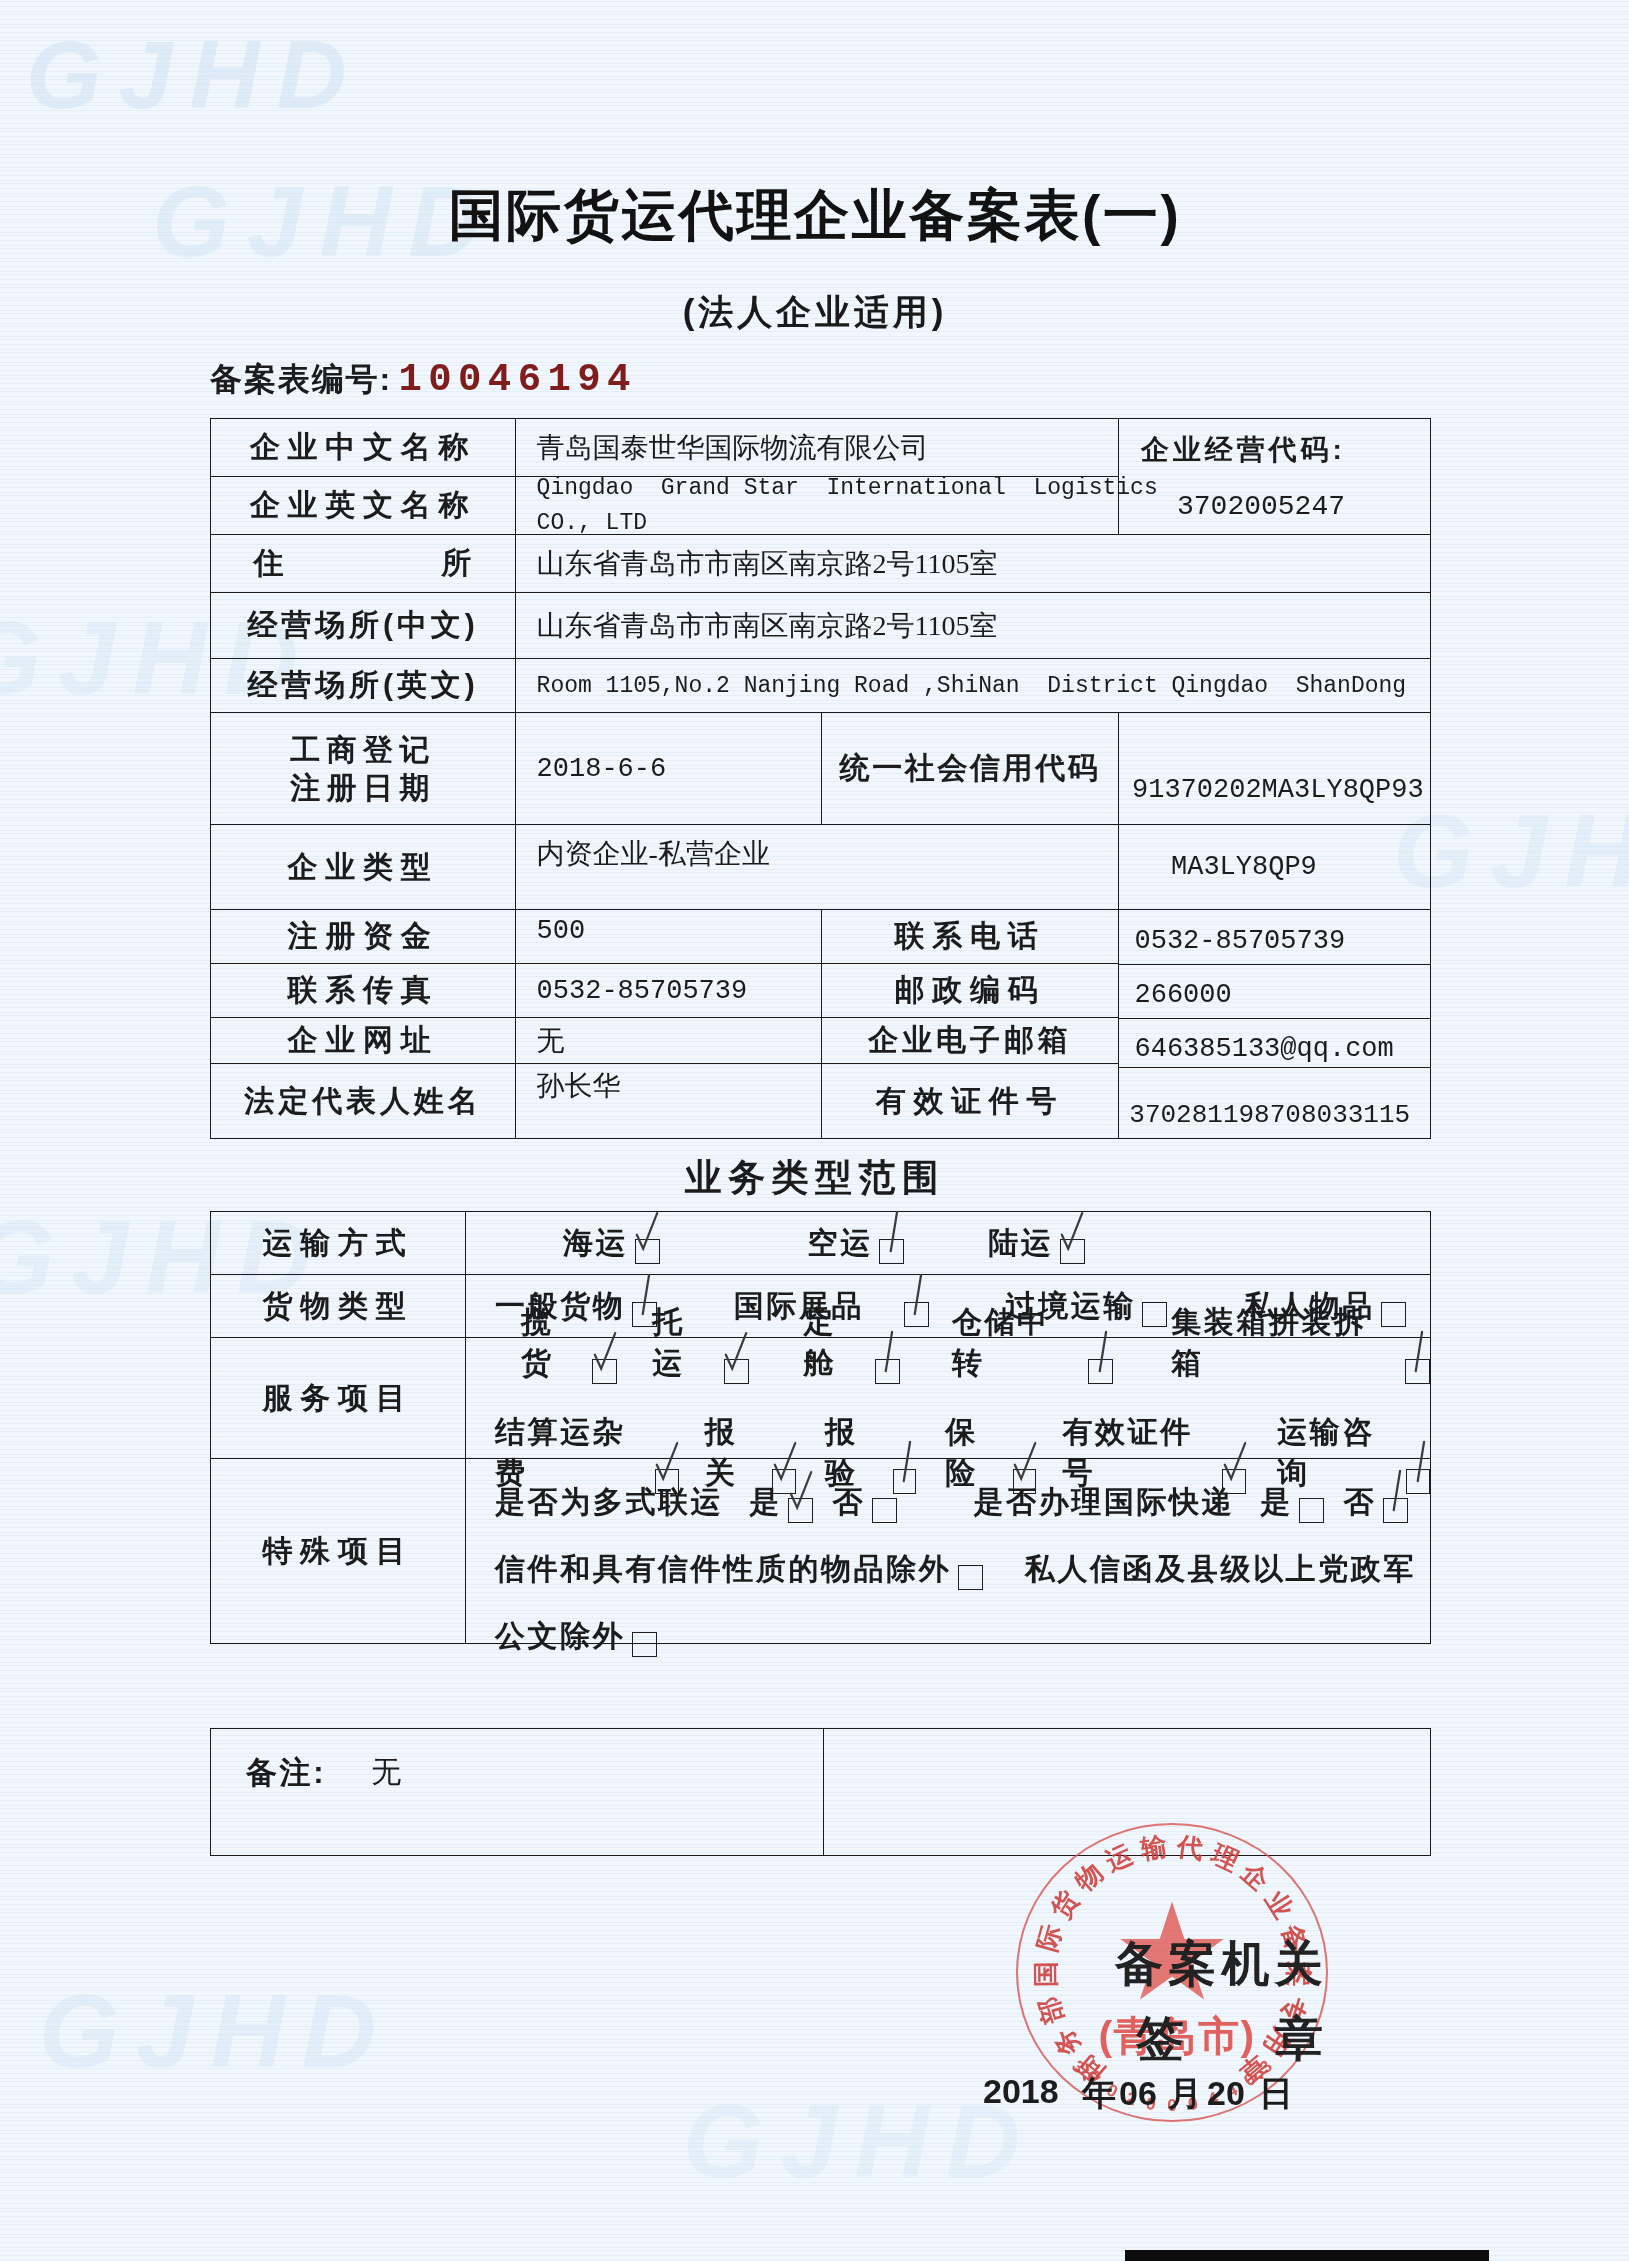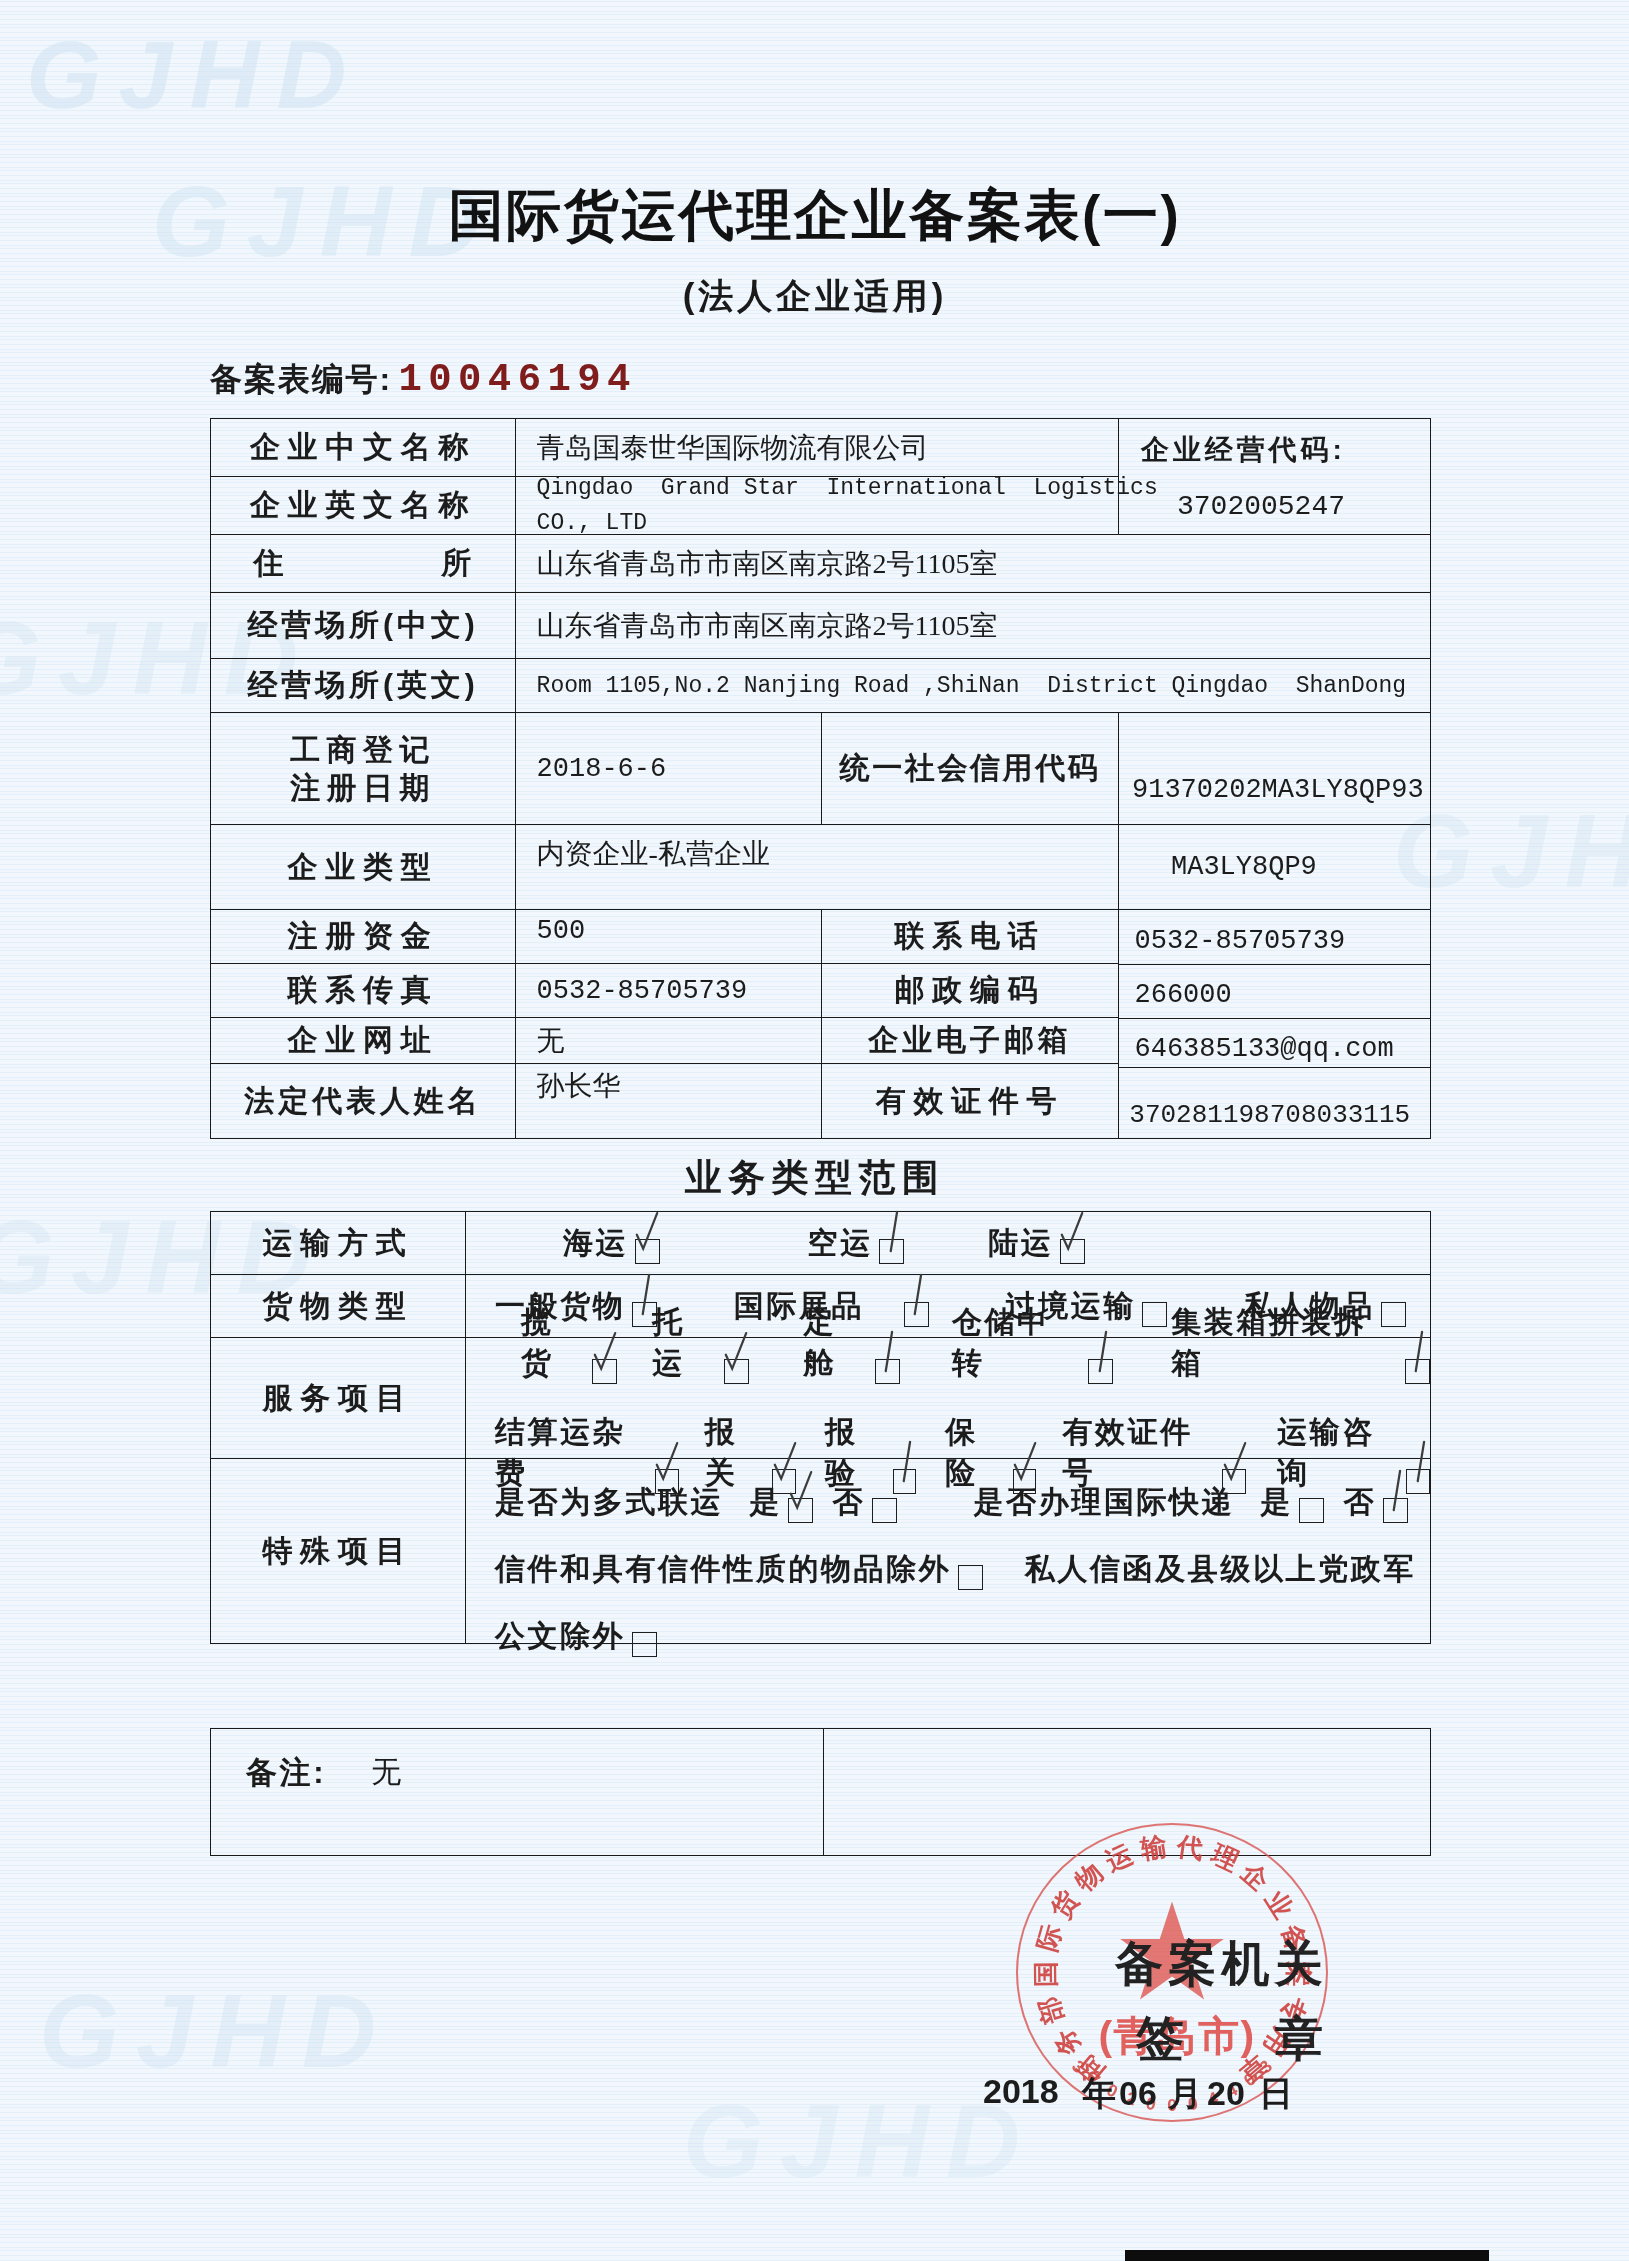--- a/index.html
+++ b/index.html
@@ -9,21 +9,21 @@
     background-image:repeating-linear-gradient(0deg, rgba(168,204,234,0.20) 0 0.6px, rgba(255,255,255,0) 0.6px 2.6px);
     font-family:"Liberation Sans", sans-serif;color:#1c1c1c;
   }
   .abs{position:absolute;}
   .pre{white-space:pre;}
   
   .wm{position:absolute;font-weight:800;font-style:italic;color:#cfe2f3;opacity:.42;
       letter-spacing:17px;font-size:103px;font-family:"Liberation Sans",sans-serif;pointer-events:none;}
   
   .title{left:0;right:0;top:179px;text-align:center;font-size:55px;font-weight:800;letter-spacing:2.6px;color:#121212;}
-  .subtitle{left:0;right:0;top:273px;text-align:center;font-size:35px;font-weight:600;letter-spacing:3.9px;color:#1a1a1a;}
+  .subtitle{left:0;right:0;top:289px;text-align:center;font-size:35px;font-weight:600;letter-spacing:3.9px;color:#1a1a1a;}
   .formno{left:210px;top:358px;display:flex;align-items:baseline;}
   .formno .lab{font-size:32px;font-weight:700;letter-spacing:1.9px;}
   .formno .val{font-family:"Liberation Mono",monospace;font-size:39px;font-weight:600;letter-spacing:6.4px;margin-left:6.4px;}
   
   .grid{position:absolute;display:grid;border:1.9px solid #1a1a1a;background:transparent;}
   .cell{border-right:1.3px solid #1a1a1a;border-bottom:1.3px solid #1a1a1a;display:flex;align-items:center;min-width:0;}
   .cell.no-r{border-right:none;}
   .cell.no-b{border-bottom:none;}
   .lblc{justify-content:center;text-align:center;font-weight:700;font-size:30px;letter-spacing:7.7px;}
   .lblc.two{flex-direction:column;line-height:1.25;letter-spacing:6.4px;}

